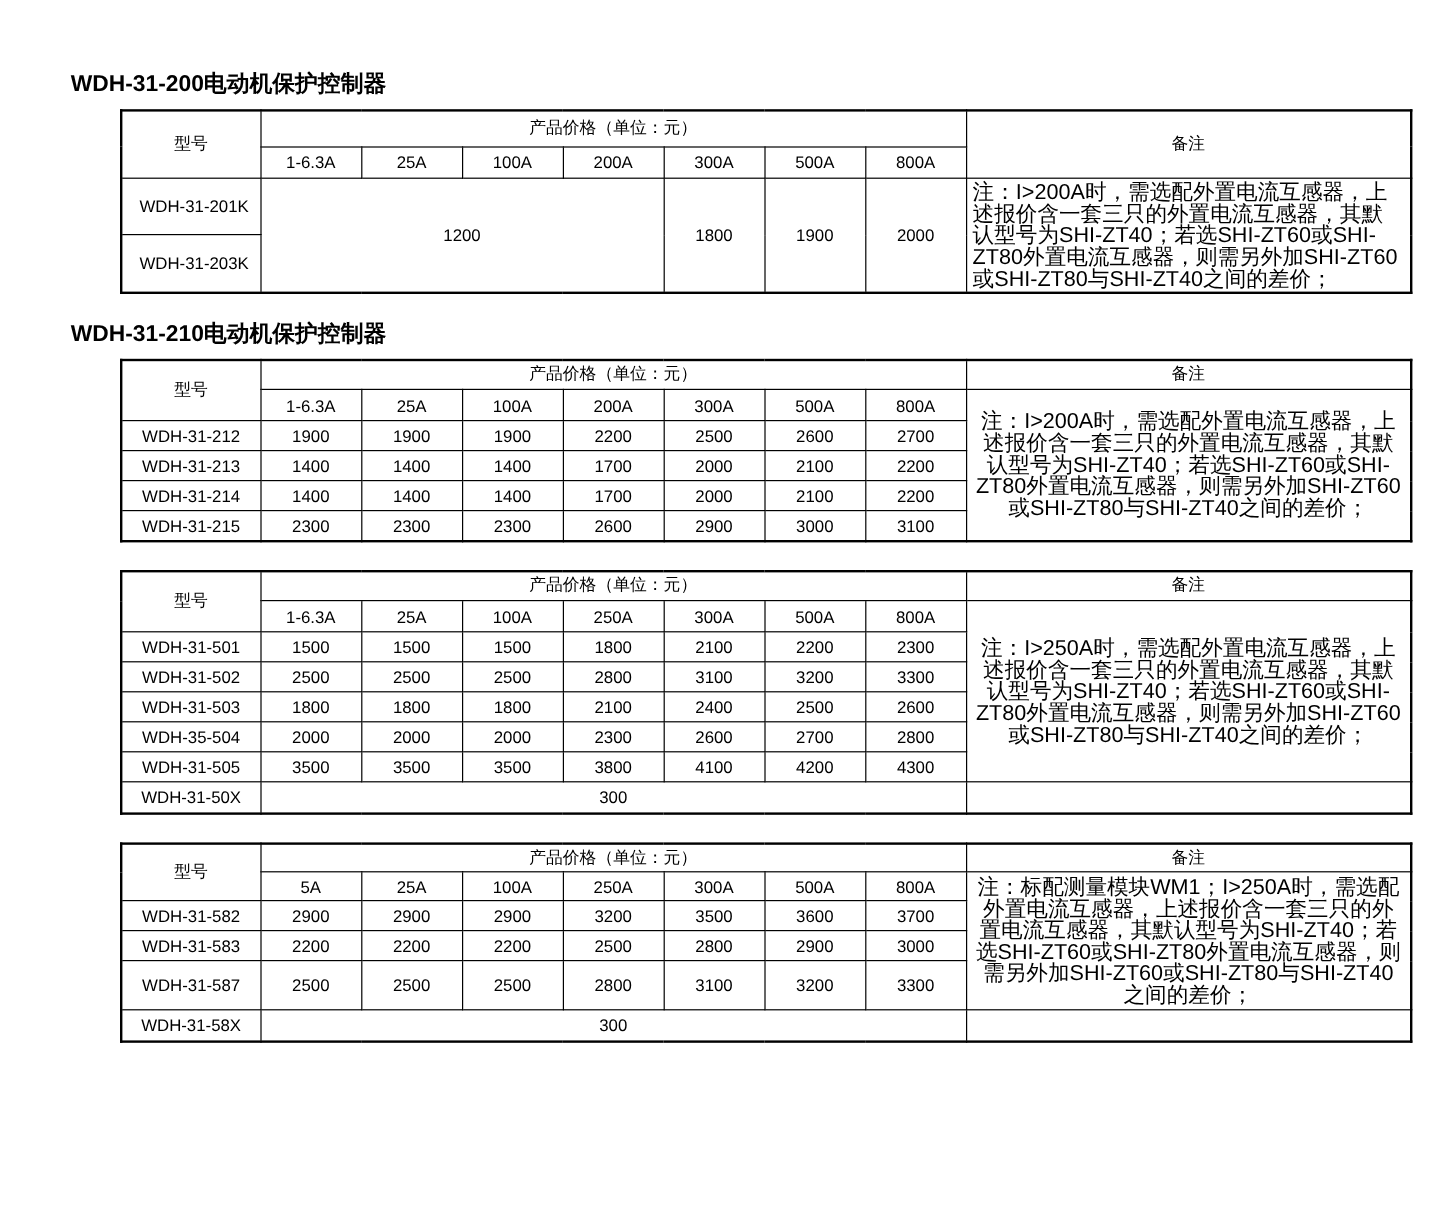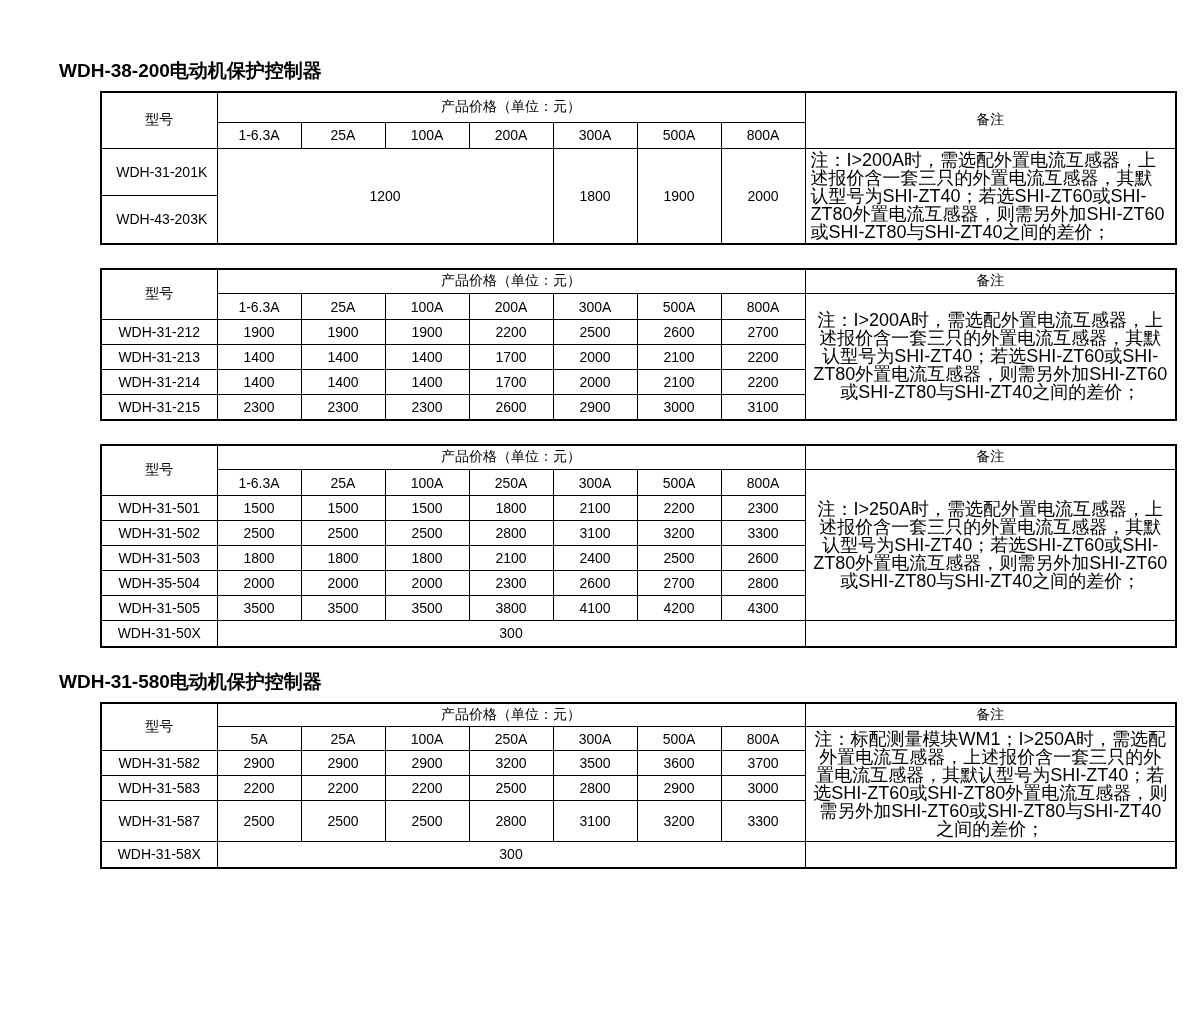--- a/index.html
+++ b/index.html
@@ -52,21 +52,21 @@
   }
   td.remark.align-left { text-align: left; }
   td.model-left { text-align: center; padding-left: 5px; }
 </style>
 </head>
 <body>
 
 <div class="doc">
 
   <div class="section">
-    <h2 class="section-title">WDH-38-200电动机保护控制器</h2>
+    <h2 class="section-title">WDH-31-200电动机保护控制器</h2>
     <table class="price-table">
       <colgroup>
         <col class="c-model">
           <col class="c-amp">
           <col class="c-amp">
           <col class="c-amp">
           <col class="c-amp">
         <col class="c-amp">
           <col class="c-amp">
           <col class="c-amp">
@@ -89,27 +89,28 @@
       </tr>
       <tr class="rh47">
         <td class="model-left">WDH-31-201K</td>
         <td colspan="4" rowspan="2">1200</td>
         <td rowspan="2">1800</td>
         <td rowspan="2">1900</td>
         <td rowspan="2">2000</td>
         <td rowspan="2" class="remark align-left">注：I&gt;200A时，需选配外置电流互感器，上述报价含一套三只的外置电流互感器，其默认型号为SHI-ZT40；若选SHI-ZT60或SHI-ZT80外置电流互感器，则需另外加SHI-ZT60或SHI-ZT80与SHI-ZT40之间的差价；</td>
       </tr>
       <tr class="rh47">
-        <td class="model-left">WDH-43-203K</td>
+        <td class="model-left">WDH-31-203K</td>
       </tr>
     </tbody>
       </table>
   </div>
 
   <div class="section">
+    <h2 class="section-title">WDH-31-210电动机保护控制器</h2>
     <table class="price-table">
       <colgroup>
         <col class="c-model">
           <col class="c-amp">
           <col class="c-amp">
           <col class="c-amp">
           <col class="c-amp">
         <col class="c-amp">
           <col class="c-amp">
           <col class="c-amp">
@@ -257,21 +258,20 @@
       <tr class="rh26">
         <td>WDH-31-50X</td>
         <td colspan="7">300</td>
         <td></td>
       </tr>
     </tbody>
       </table>
   </div>
 
   <div class="section">
-    <h2 class="section-title">WDH-31-580电动机保护控制器</h2>
     <table class="price-table">
       <colgroup>
         <col class="c-model">
           <col class="c-amp">
           <col class="c-amp">
           <col class="c-amp">
           <col class="c-amp">
         <col class="c-amp">
           <col class="c-amp">
           <col class="c-amp">

